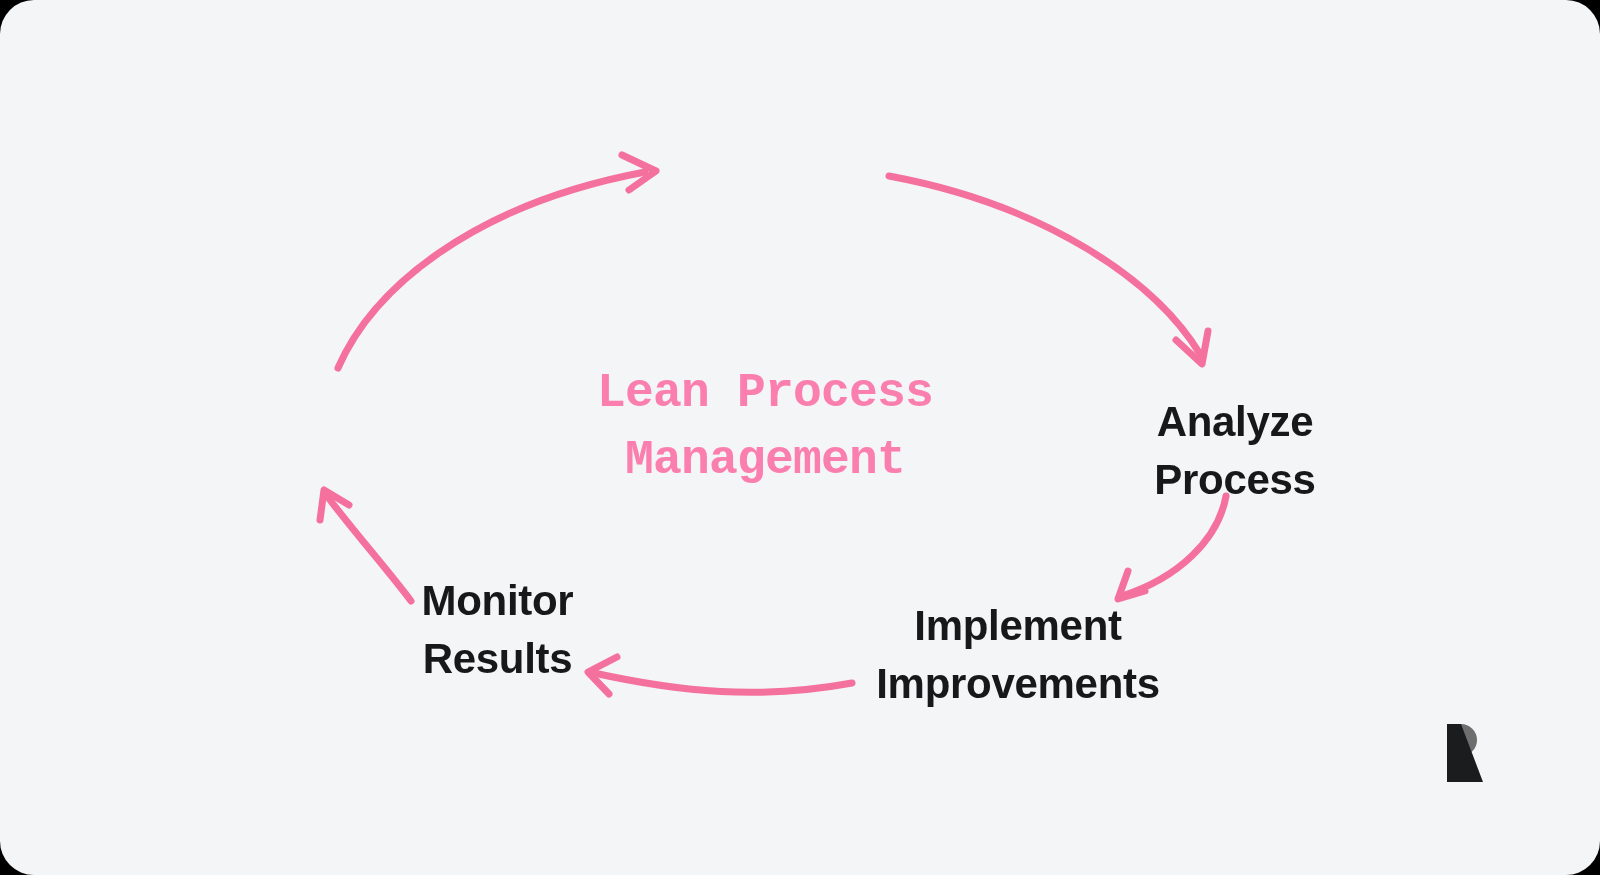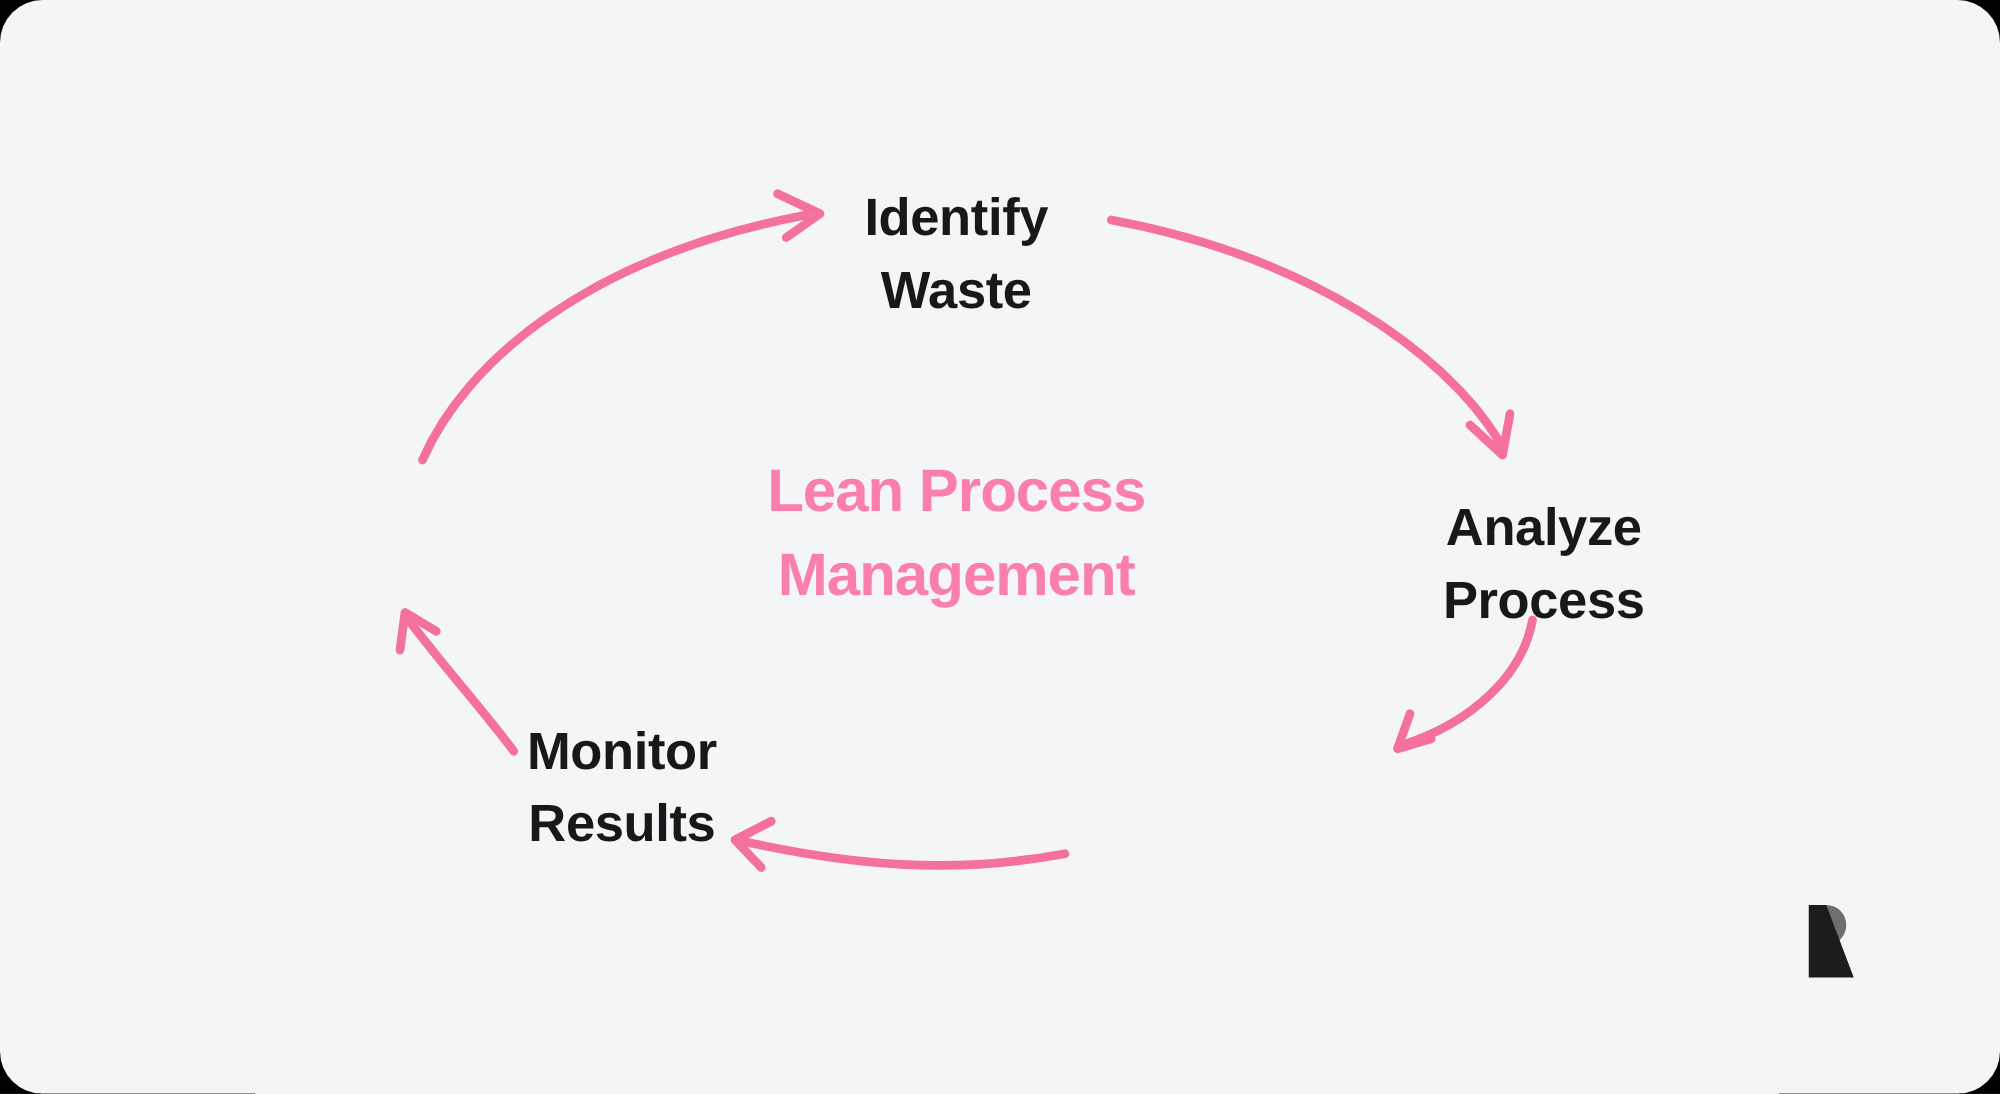--- a/index.html
+++ b/index.html
@@ -66,21 +66,21 @@
     top: 367px;
     width: 300px;
   }
   #center-title {
     position: absolute;
     left: 520px;
     top: 360px;
     width: 490px;
     text-align: center;
     color: #fa7fae;
-    font-family: Liberation Sans, sans-serif;
+    font-family: Liberation Mono, monospace;
     font-weight: bold;
     font-size: 48px;
     line-height: 1.40;
     letter-spacing: -0.8px;
     white-space: pre-line;
   }
   #brand-logo {
     position: absolute;
     left: 1443px;
     top: 722px;
@@ -114,26 +114,26 @@
       <path d="M 852 683 C 760 700 680 692 594 673" fill="none" stroke="#f4719e" stroke-width="7" stroke-linecap="round" stroke-linejoin="round"></path>
       <path d="M 617 657 L 588 672 L 609 694" fill="none" stroke="#f4719e" stroke-width="7" stroke-linecap="round" stroke-linejoin="round"></path>
     </g>
 
     <g>
       <path d="M 411 601 C 388 570 354 532 327 496" fill="none" stroke="#f4719e" stroke-width="7" stroke-linecap="round" stroke-linejoin="round"></path>
       <path d="M 349 505 L 324 490 L 320 520" fill="none" stroke="#f4719e" stroke-width="7" stroke-linecap="round" stroke-linejoin="round"></path>
     </g>
   </svg>
 
-  <div id="node-identify-waste" class="node">Identify
-Waste</div>
 
   <div id="node-analyze-process" class="node">Analyze
 Process</div>
 
+  <div id="node-implement-improvements" class="node">Implement
+Improvements</div>
 
   <div id="node-monitor-results" class="node">Monitor
 Results</div>
 
 
   <div id="center-title">Lean Process
 Management</div>
 
   <svg id="brand-logo" viewBox="0 0 46 62" xmlns="http://www.w3.org/2000/svg">
     <path d="M 18 2 A 16 16 0 0 1 18 34 Z" fill="#6e6e6e"></path>

